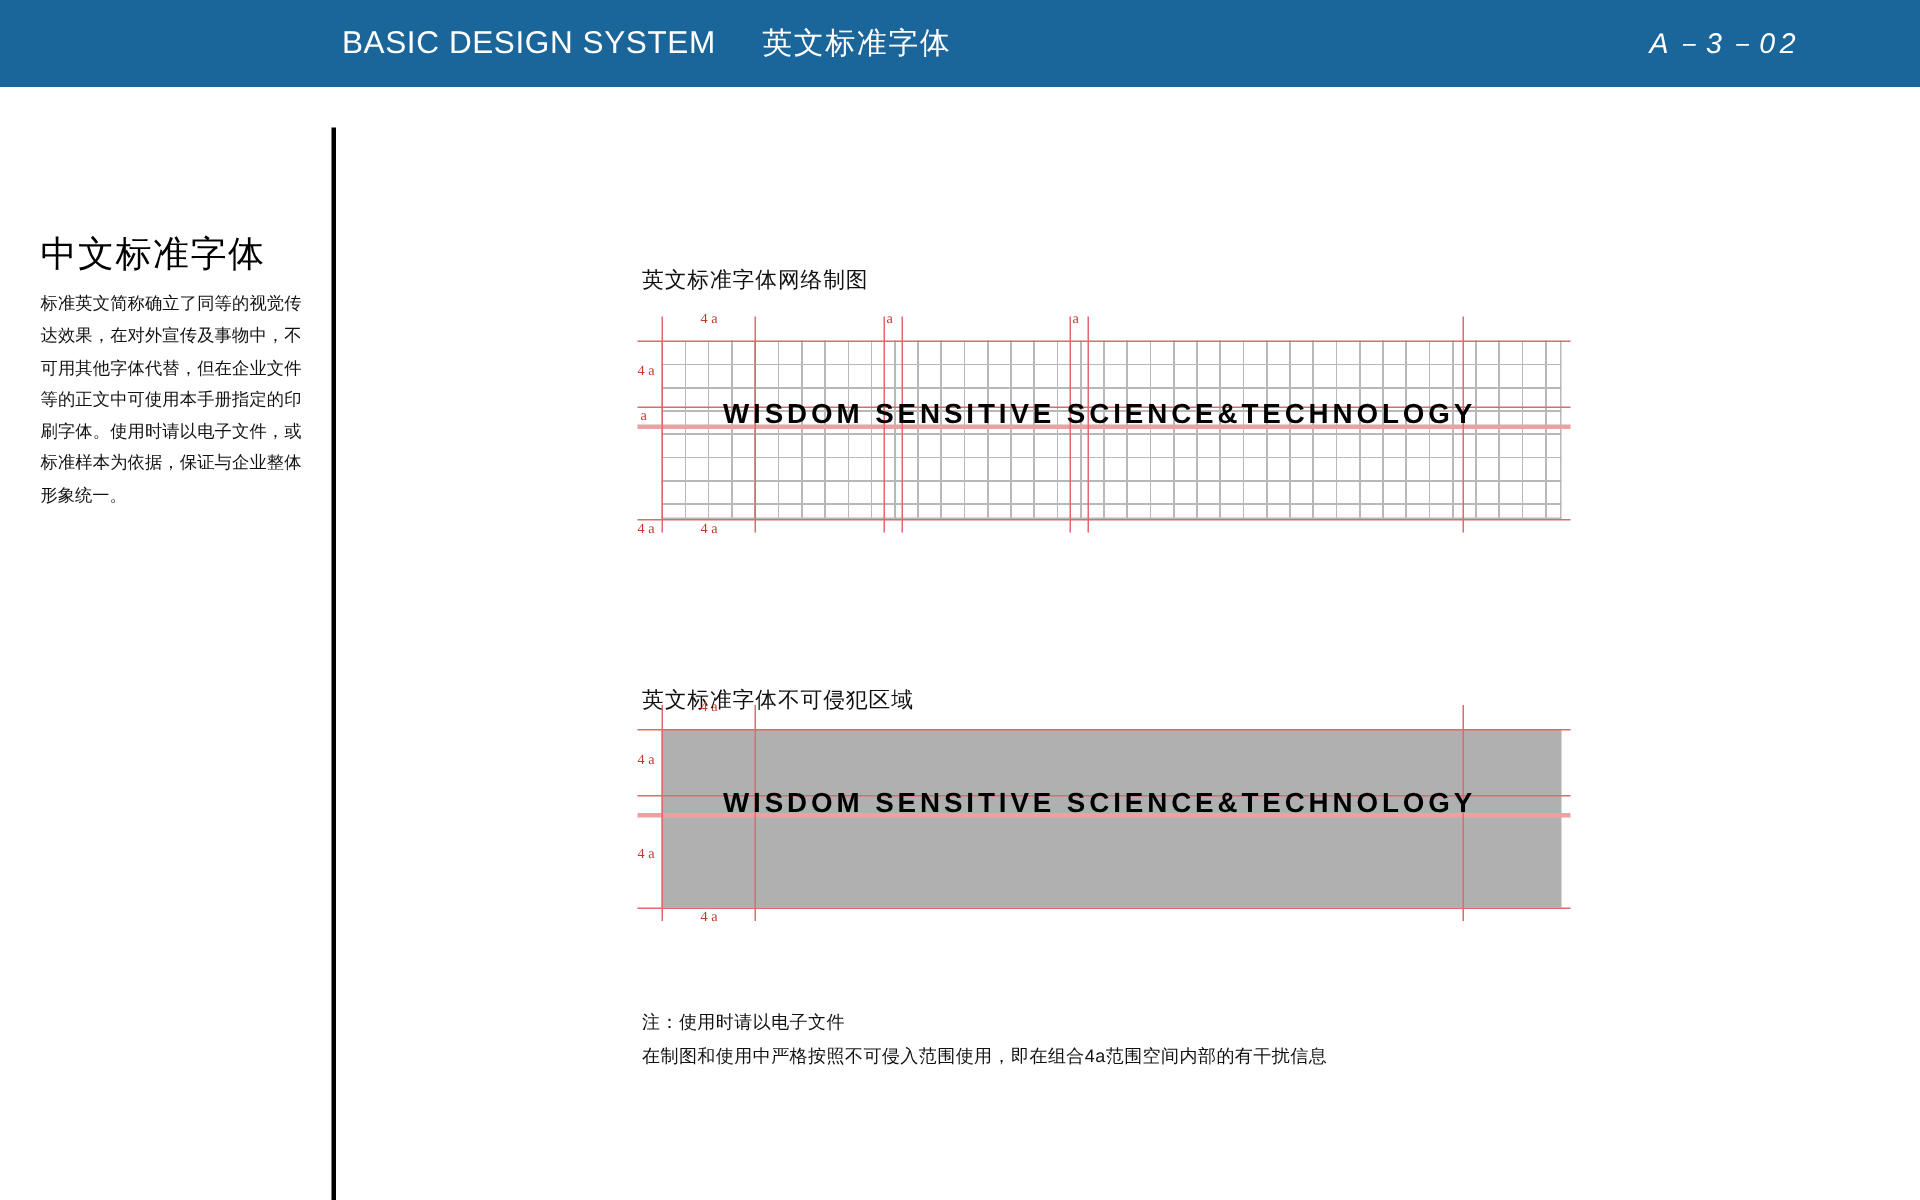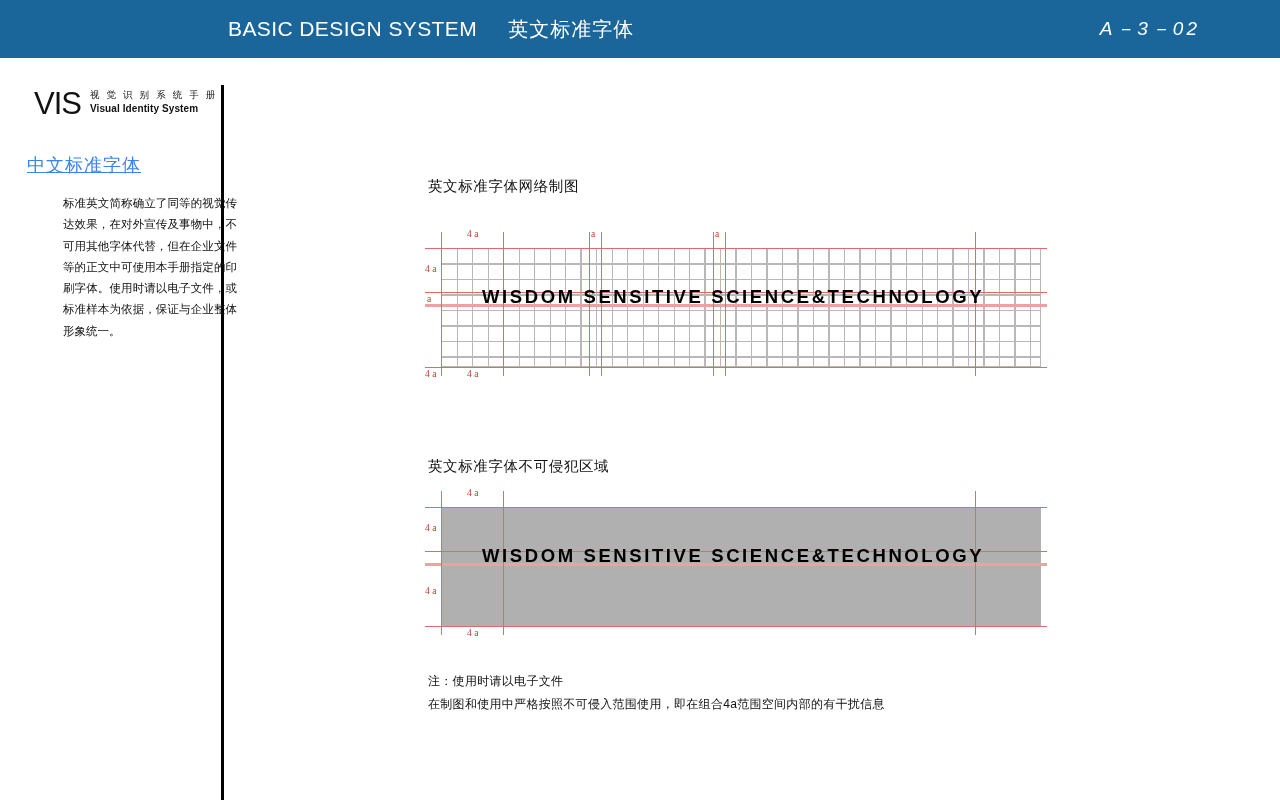--- a/index.html
+++ b/index.html
@@ -39,42 +39,42 @@
   .vis-logo .mark {
     font-size:31px; font-weight:400; letter-spacing:-1px; line-height:1;
     font-family:"Liberation Sans", sans-serif; color:#111;
   }
   .vis-logo .words { margin-left:9px; padding-top:1px; }
   .vis-logo .w-cn { font-size:9.5px; letter-spacing:2.2px; color:#111; line-height:1.35; white-space:nowrap; }
   .vis-logo .w-en { font-size:10px; letter-spacing:.1px; color:#111; line-height:1.3; white-space:nowrap; font-weight:700; }
 
   .sidebar-title {
     position:absolute; left:27px; top:95px;
-    font-size:18px; letter-spacing:1px; color:#3b82f6; white-space:nowrap;text-decoration:underline;
+    font-size:24px; letter-spacing:1px; color:#000000; white-space:nowrap;
   }
 
   .para {
     position:absolute; left:27px; width:174px;
     font-size:11.5px; line-height:1.85; color:#111;
-    text-align:justify; text-justify:inter-character;margin-left:36px;
+    text-align:justify; text-justify:inter-character;
   }
   .para.p1 { top:135px; }
   .para.p2 { top:296px; }
 
   
   .main { position:absolute; left:221px; top:58px; width:1059px; height:742px; }
 
   .section-heading {
     position:absolute; font-size:14.5px; letter-spacing:.6px; color:#111; white-space:nowrap;
   }
   .section-heading.h1 { left:207px; top:119px; }
   .section-heading.h2 { left:207px; top:378px;margin-top:21px; }
 
   
-  .diagram { position:absolute;margin-top:21px; }
+  .diagram { position:absolute; }
   .diagram.d1 { left:204px; top:145px; width:630px; height:210px; }
   .diagram.d2 { left:204px; top:404px; width:630px; height:210px; }
 
   
   .grid-body {
     position:absolute; left:16px; top:24px; width:600px; height:119px;
     background:
       repeating-linear-gradient(to right, #b8b8b8 0 1px, transparent 1px 15.5px),
       repeating-linear-gradient(to bottom, #b8b8b8 0 1px, transparent 1px 15.5px),
       #ffffff;
@@ -121,27 +121,20 @@
   <div class="header-title">
     <span>BASIC DESIGN SYSTEM</span><span class="cn">英文标准字体</span>
   </div>
   <div class="header-code">A－3－02</div>
 </div>
 
 <div class="divider"></div>
 
 <div class="sidebar">
 
-  <div class="vis-logo">
-    <div class="mark">VIS</div>
-    <div class="words">
-      <div class="w-cn">视 觉 识 别 系 统 手 册</div>
-      <div class="w-en">Visual Identity System</div>
-    </div>
-  </div>
 
   <div class="sidebar-title">中文标准字体</div>
 
   <div class="para p1">标准英文简称确立了同等的视觉传达效果，在对外宣传及事物中，不可用其他字体代替，但在企业文件等的正文中可使用本手册指定的印刷字体。使用时请以电子文件，或标准样本为依据，保证与企业整体形象统一。</div>
 
 </div>
 
 <div class="main">
 
   <div class="section-heading h1">英文标准字体网络制图</div>

